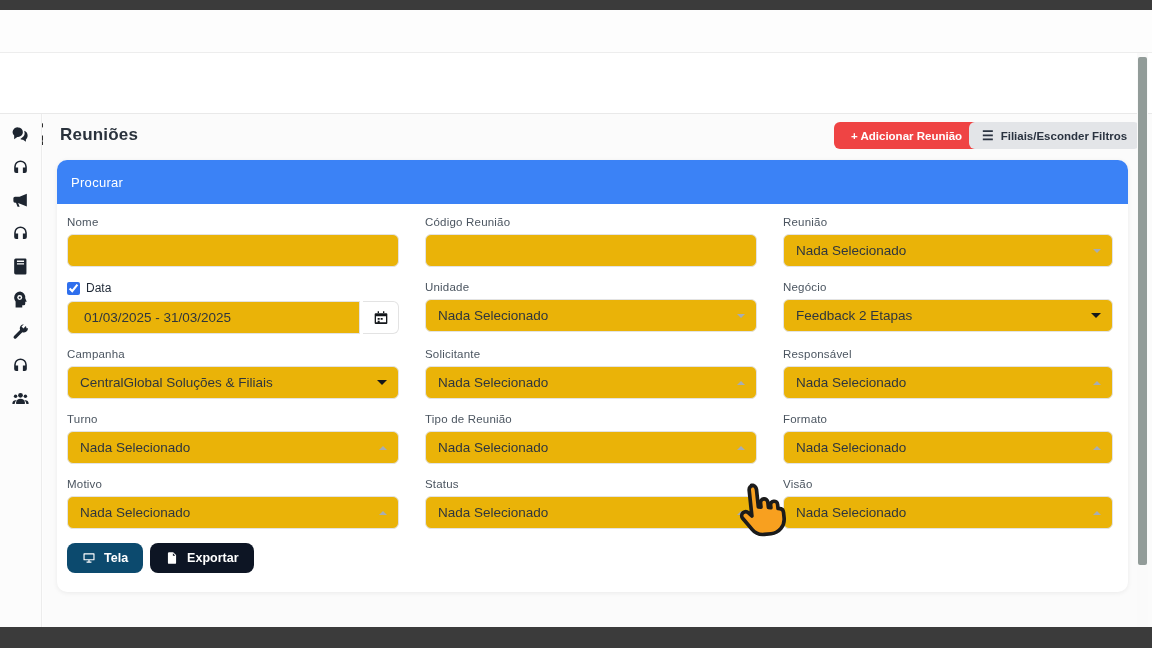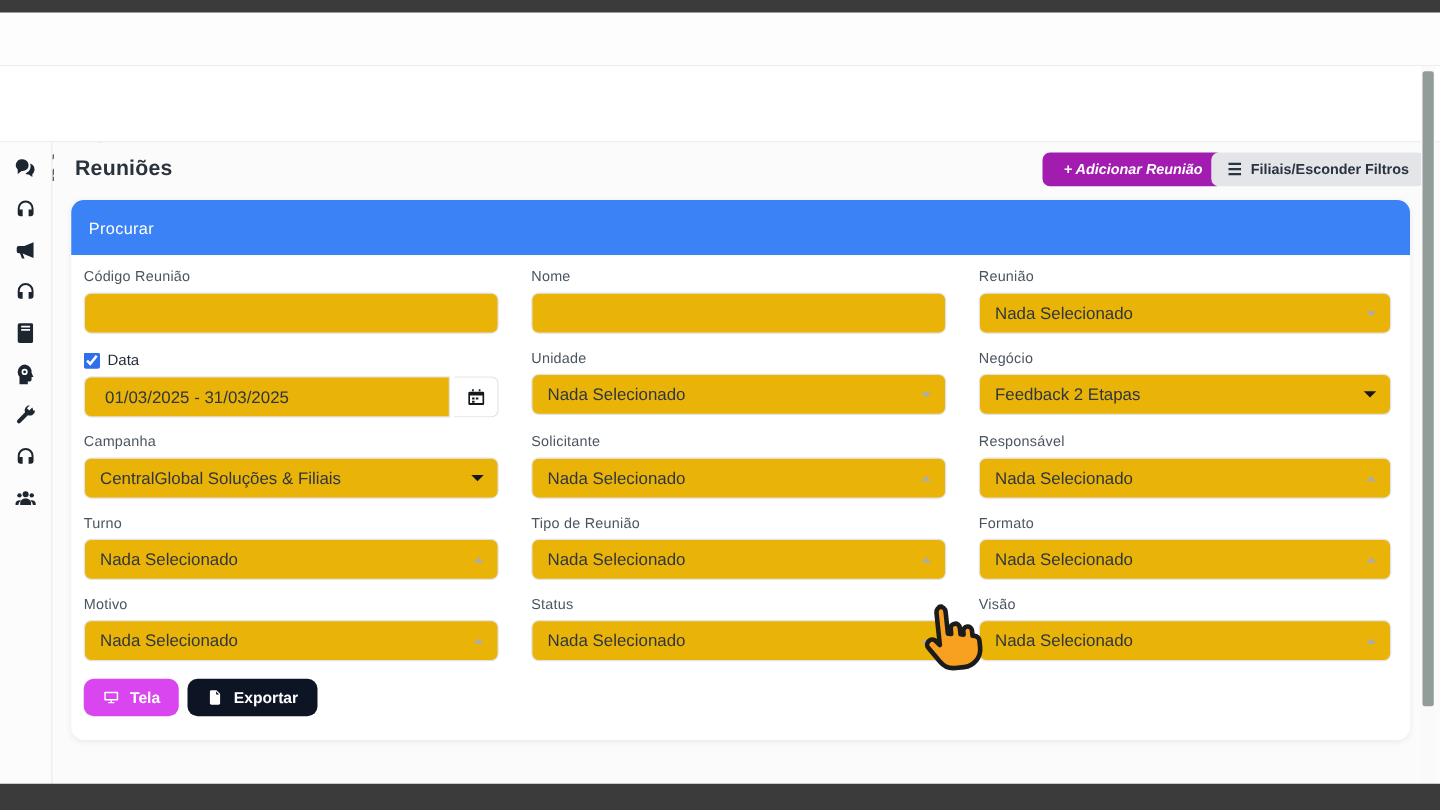--- a/index.html
+++ b/index.html
@@ -28,21 +28,21 @@
   .user-menu { position:absolute; left:1061px; top:79px; display:flex; align-items:center; gap:6px; font-size:12px; color:#25292e; cursor:pointer; }
 
   
   .sidebar { position:absolute; left:0; top:114px; width:42px; height:513px; background:#fcfcfc; border-right:1px solid #ececec; display:flex; flex-direction:column; align-items:center; padding-top:11px; gap:14px; }
   .side-icon { width:19px; height:19px; display:flex; align-items:center; justify-content:center; cursor:pointer; }
   .side-icon svg { width:19px; height:19px; fill:#1d2530; }
 
   
   .content-bg { position:absolute; left:43px; top:114px; width:1109px; height:513px; background:#fbfbfb; }
   .page-title { position:absolute; left:60px; top:125px; font-size:17px; font-weight:600; color:#2a323c; letter-spacing:.2px; }
-  .btn-add { position:absolute; left:834px; top:122px; height:27px; background:#a21caf; color:#fff; border:none; border-radius:6px; font-size:11.5px; font-weight:600; padding:0 17px; display:flex; align-items:center; cursor:pointer; font-family:"Liberation Sans", sans-serif;font-style:italic; }
+  .btn-add { position:absolute; left:834px; top:122px; height:27px; background:#ef4444; color:#fff; border:none; border-radius:6px; font-size:11.5px; font-weight:600; padding:0 17px; display:flex; align-items:center; cursor:pointer; font-family:"Liberation Sans", sans-serif; }
   .btn-filters { position:absolute; left:969px; top:122px; height:27px; background:#e3e5e8; color:#2a3340; border:none; border-radius:6px; font-size:11.5px; font-weight:600; padding:0 13px; display:flex; align-items:center; gap:7px; cursor:pointer; font-family:"Liberation Sans", sans-serif; }
 
   
   .panel { position:absolute; left:57px; top:160px; width:1071px; height:432px; background:#fff; border-radius:10px; box-shadow:0 1px 5px rgba(0,0,0,.07); }
   .panel-header { height:44px; background:#3b82f6; border-radius:10px 10px 0 0; color:#fff; font-size:13px; font-weight:500; display:flex; align-items:center; padding-left:14px; letter-spacing:.3px;text-align:center; }
   .panel-body { padding:12px 15px 0 10px; display:grid; grid-template-columns:332px 332px 330px; column-gap:26px; }
   .field { margin-bottom:14px; }
   .field-label { display:block; font-size:11.5px; color:#4b5560; margin-bottom:6px; letter-spacing:.2px; }
   .text-input, .select { height:33px; border:1px solid #e3e3e3; border-radius:6px; background:#eab308; width:100%; }
   .text-input { padding:0 16px; font-size:13.5px; color:#2f363d; outline:none; font-family:"Liberation Sans", sans-serif; }
@@ -55,21 +55,21 @@
   .check-row { display:flex; align-items:center; gap:6px; height:14px; margin-bottom:6px; }
   .check-row input { width:13px; height:13px; accent-color:#2f6fed; cursor:pointer; }
   .check-row span { font-size:12px; color:#1f2937; }
   .date-group { display:flex; gap:3px; }
   .date-group .text-input { flex:1; border-radius:6px 0 0 6px; }
   .cal-btn { width:36px; height:33px; border:1px solid #e3e3e3; border-left:none; border-radius:0 6px 6px 0; background:#fff; display:flex; align-items:center; justify-content:center; cursor:pointer; }
   .cal-btn svg { width:16px; height:16px; fill:#15181c; }
 
   .view-row { display:flex; gap:7px; }
   .btn-tela, .btn-export { height:30px; border:none; border-radius:8px; color:#fff; font-size:12.5px; font-weight:600; display:inline-flex; align-items:center; gap:8px; padding:0 15px; cursor:pointer; font-family:"Liberation Sans", sans-serif; }
-  .btn-tela { background:#d946ef; }
+  .btn-tela { background:#0c4a6e; }
   .btn-export { background:#0d1524; }
   .btn-tela svg, .btn-export svg { width:14px; height:14px; fill:#fff; }
 
   
   .pointer { position:absolute; left:731px; top:479px; width:56px; height:62px; transform:rotate(-6deg); pointer-events:none; }
 
   
   .scrollbar-track { position:absolute; left:1137px; top:53px; width:11px; height:574px; background:#fafafa; }
   .scrollbar-thumb { position:absolute; left:1138px; top:57px; width:9px; height:508px; background:#929c99; border-radius:2px; }
 </style>
@@ -170,25 +170,25 @@
 <button class="btn-filters">
   <span style="font-size:13px;line-height:1;">☰</span>
   <span>Filiais/Esconder Filtros</span>
 </button>
 
 <div class="panel">
   <div class="panel-header">Procurar</div>
   <div class="panel-body">
 
     <div class="field">
+      <span class="field-label">Nome</span>
+      <input class="text-input" type="text" style="">
+    </div>
+    <div class="field">
       <span class="field-label">Código Reunião</span>
-      <input class="text-input" type="text" style="">
-    </div>
-    <div class="field">
-      <span class="field-label">Nome</span>
       <input class="text-input" type="text" style="">
     </div>
     <div class="field">
       <span class="field-label">Reunião</span>
       <div class="select">
         <span>Nada Selecionado</span>
         <span class="caret caret-down-light"></span>
       </div>
     </div>
 

